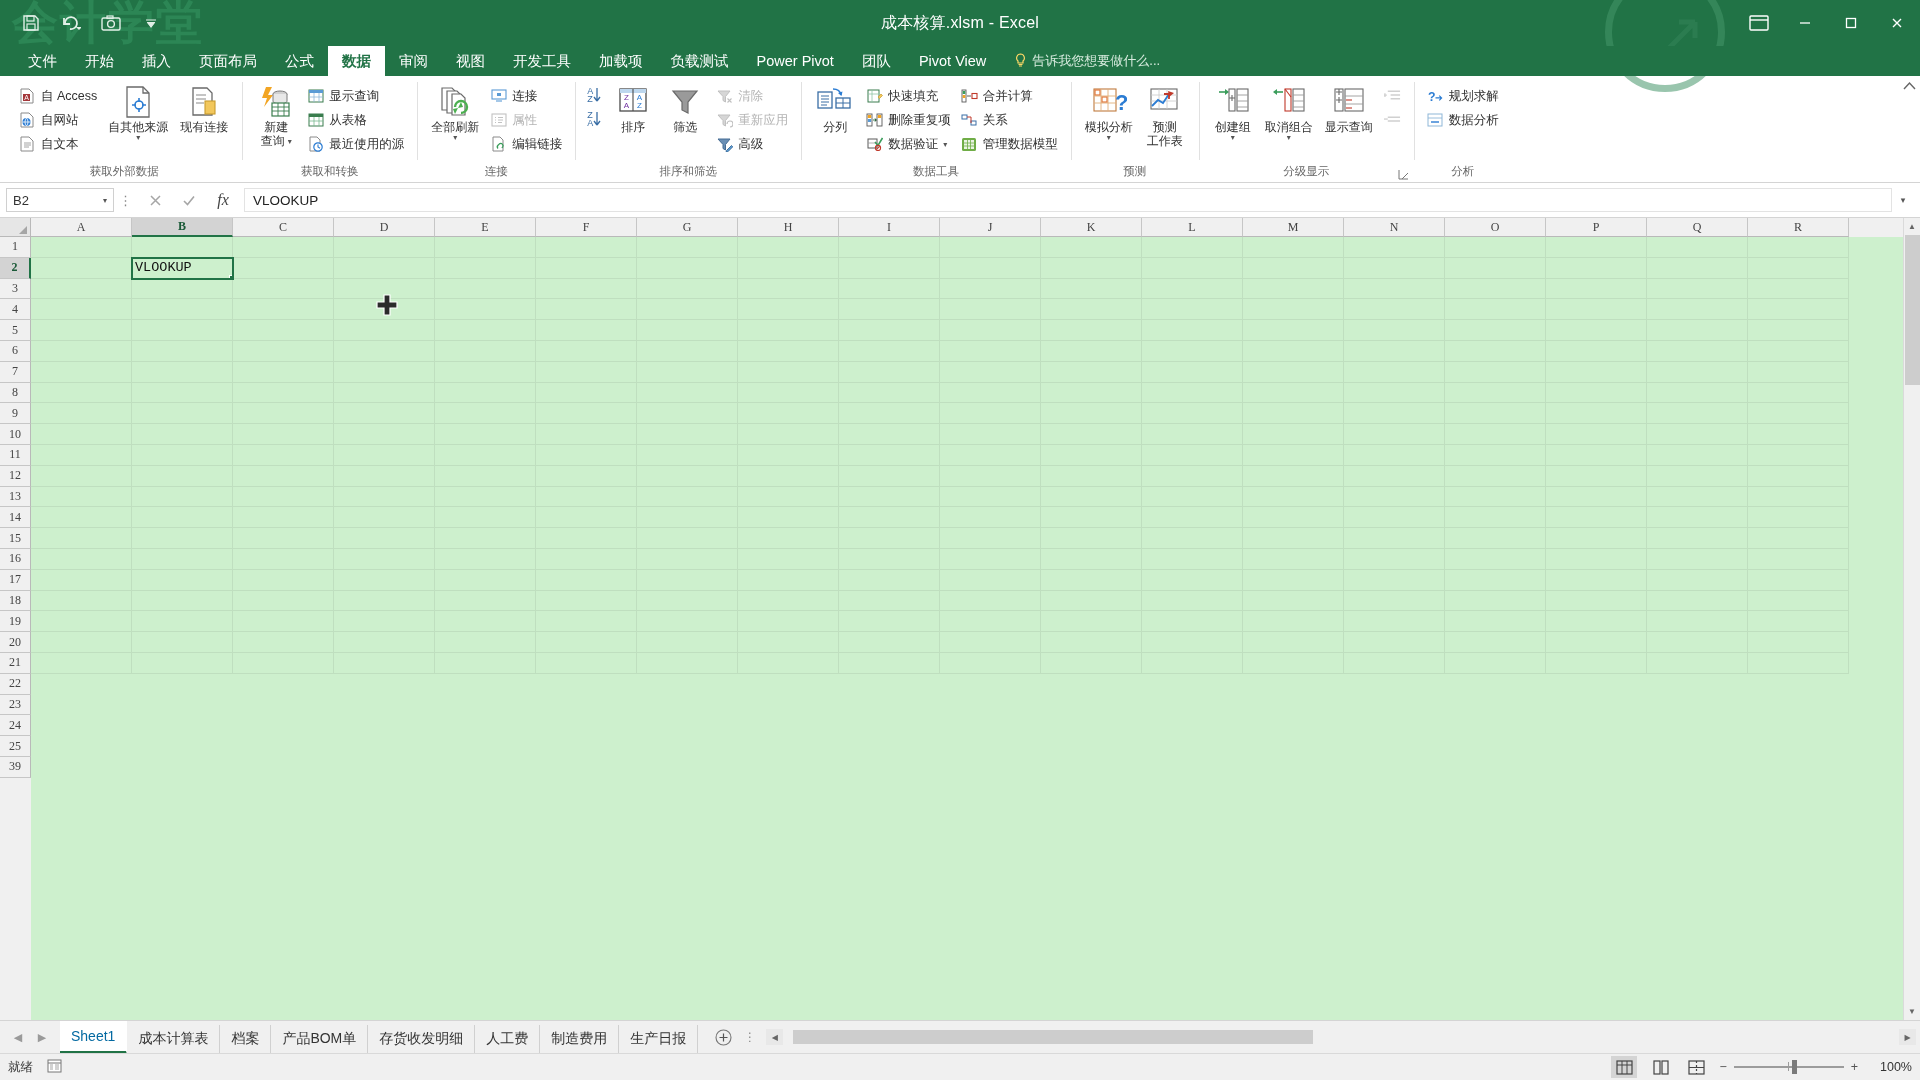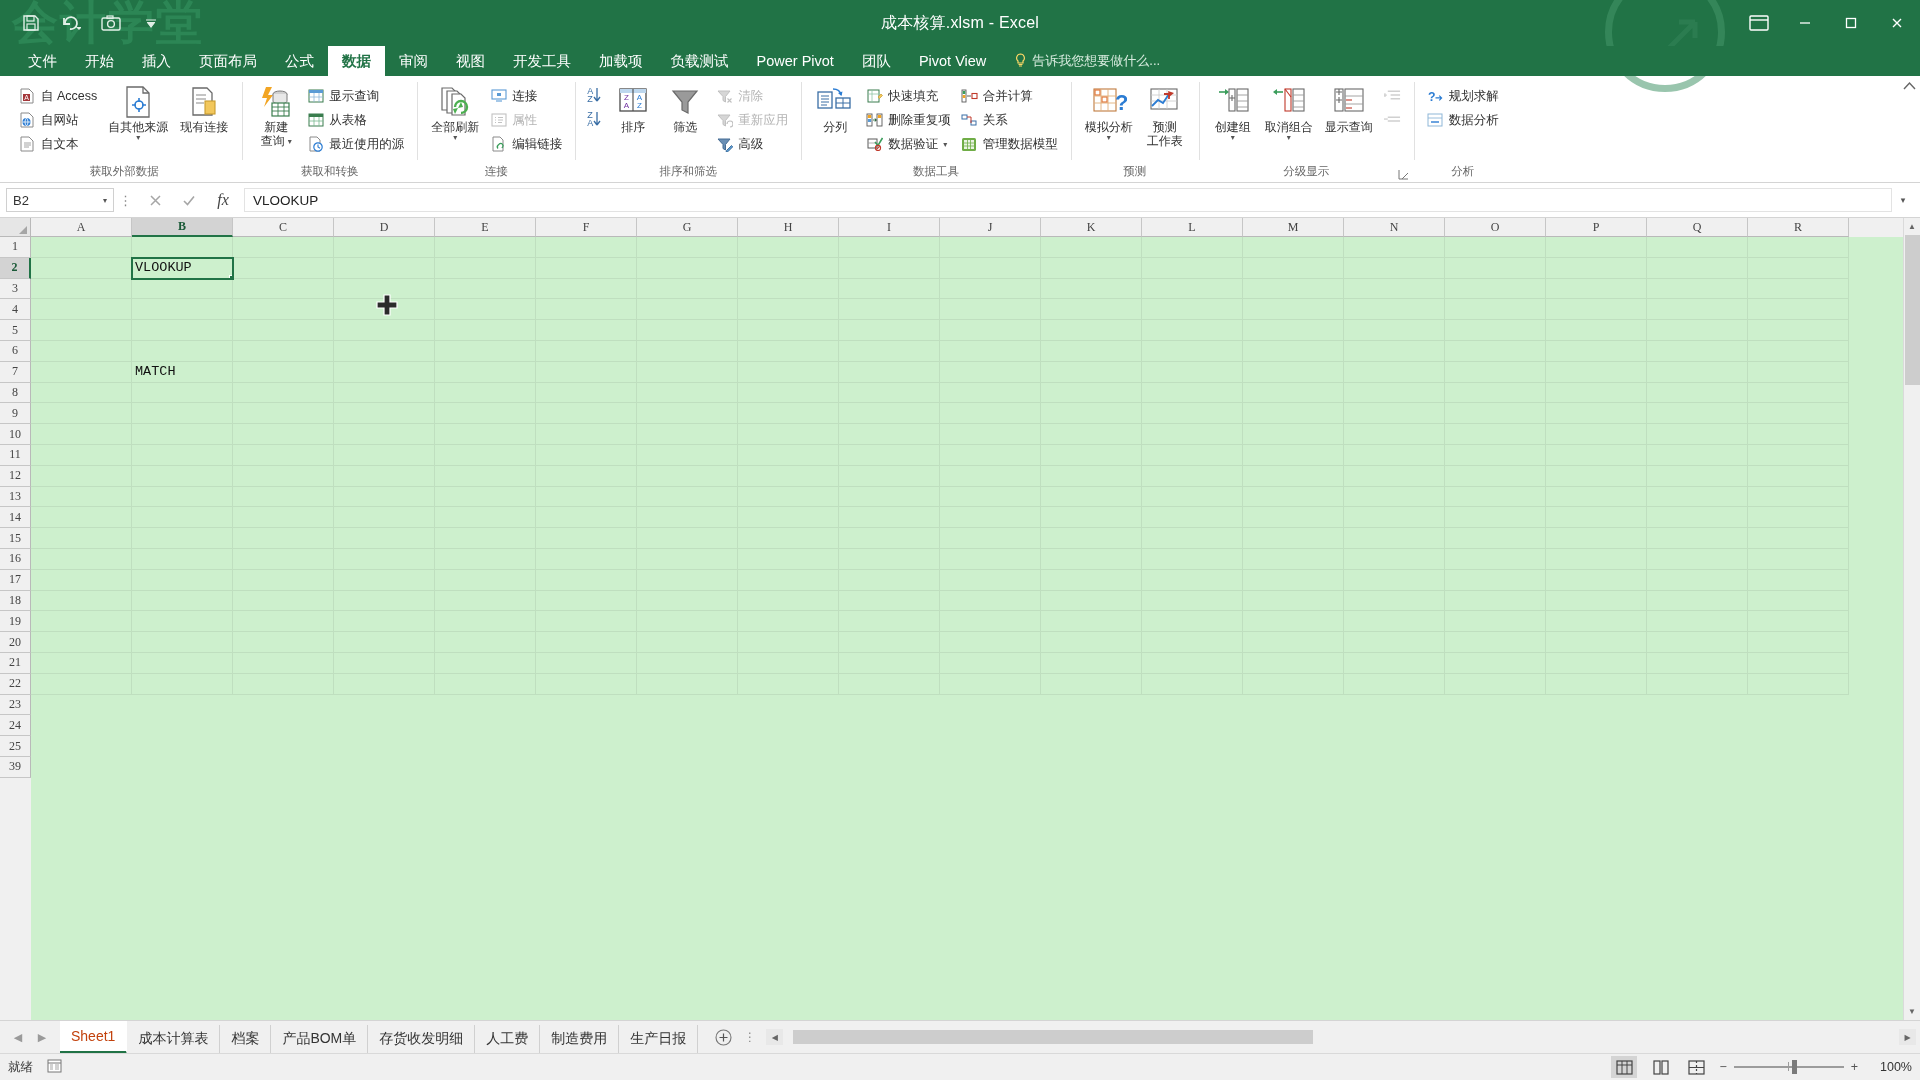--- a/index.html
+++ b/index.html
@@ -170,21 +170,21 @@
     height:33px; flex:0 0 33px; background:#f0f0f0; display:flex; align-items:center;
     border-top:1px solid #d4d4d4; padding-left:6px;
   }
   .nav-arrows { display:flex; gap:0; padding-right:6px; }
   .nav-arrow { width:24px; height:26px; display:flex; align-items:center; justify-content:center; color:#9a9a9a; font-size:11px;}
   .stabs { display:flex; align-items:flex-end; height:33px; }
   .stab {
     padding:0 11px; height:29px; display:flex; align-items:center; font-size:14px; color:#333;
     border-right:1px solid #d0d0d0; cursor:default; white-space:nowrap;
   }
-  .stab.active { background:#ffffff; color:#c2410c; border-bottom:3px solid #217346; height:33px; border-right:1px solid #fff;}
+  .stab.active { background:#ffffff; color:#0369a1; border-bottom:3px solid #217346; height:33px; border-right:1px solid #fff;}
   .addsheet {
     width:30px; height:30px; display:flex; align-items:center; justify-content:center;
     color:#555; font-size:15px; margin-left:10px;
   }
   .sheet-dots { width:24px; text-align:center; color:#8a8a8a; letter-spacing:1px; font-size:12px;}
   .hscroll-area { flex:1; display:flex; align-items:center; height:33px; padding:0 4px; }
   .hsb { flex:1; height:16px; background:#f0f0f0; display:flex; align-items:center; }
   .hsb-arrow { width:17px; height:16px; display:flex; align-items:center; justify-content:center; color:#666; font-size:8px; background:#e8e8e8;}
   .hsb-track { flex:1; height:16px; background:#f0f0f0; position:relative; }
   .hsb-thumb { position:absolute; left:10px; top:1px; height:14px; width:520px; background:#cdcdcd; }
@@ -965,40 +965,20 @@
               <div class="cell" style="width: 101px; flex: 0 0 101px;"></div>
               <div class="cell" style="width: 101px; flex: 0 0 101px;"></div>
               <div class="cell" style="width: 101px; flex: 0 0 101px;"></div>
               <div class="cell" style="width: 101px; flex: 0 0 101px;"></div>
               <div class="cell" style="width: 101px; flex: 0 0 101px;"></div>
               <div class="cell" style="width: 101px; flex: 0 0 101px;"></div>
               <div class="cell" style="width: 101px; flex: 0 0 101px;"></div>
             </div>
             <div class="crow">
               <div class="cell" style="width: 101px; flex: 0 0 101px;"></div>
-              <div class="cell" style="width: 101px; flex: 0 0 101px;">MATCH</div>
-              <div class="cell" style="width: 101px; flex: 0 0 101px;"></div>
-              <div class="cell" style="width: 101px; flex: 0 0 101px;"></div>
-              <div class="cell" style="width: 101px; flex: 0 0 101px;"></div>
-              <div class="cell" style="width: 101px; flex: 0 0 101px;"></div>
-              <div class="cell" style="width: 101px; flex: 0 0 101px;"></div>
-              <div class="cell" style="width: 101px; flex: 0 0 101px;"></div>
-              <div class="cell" style="width: 101px; flex: 0 0 101px;"></div>
-              <div class="cell" style="width: 101px; flex: 0 0 101px;"></div>
-              <div class="cell" style="width: 101px; flex: 0 0 101px;"></div>
-              <div class="cell" style="width: 101px; flex: 0 0 101px;"></div>
-              <div class="cell" style="width: 101px; flex: 0 0 101px;"></div>
-              <div class="cell" style="width: 101px; flex: 0 0 101px;"></div>
-              <div class="cell" style="width: 101px; flex: 0 0 101px;"></div>
-              <div class="cell" style="width: 101px; flex: 0 0 101px;"></div>
-              <div class="cell" style="width: 101px; flex: 0 0 101px;"></div>
-              <div class="cell" style="width: 101px; flex: 0 0 101px;"></div>
-            </div>
-            <div class="crow">
-              <div class="cell" style="width: 101px; flex: 0 0 101px;"></div>
               <div class="cell" style="width: 101px; flex: 0 0 101px;"></div>
               <div class="cell" style="width: 101px; flex: 0 0 101px;"></div>
               <div class="cell" style="width: 101px; flex: 0 0 101px;"></div>
               <div class="cell" style="width: 101px; flex: 0 0 101px;"></div>
               <div class="cell" style="width: 101px; flex: 0 0 101px;"></div>
               <div class="cell" style="width: 101px; flex: 0 0 101px;"></div>
               <div class="cell" style="width: 101px; flex: 0 0 101px;"></div>
               <div class="cell" style="width: 101px; flex: 0 0 101px;"></div>
               <div class="cell" style="width: 101px; flex: 0 0 101px;"></div>
               <div class="cell" style="width: 101px; flex: 0 0 101px;"></div>

